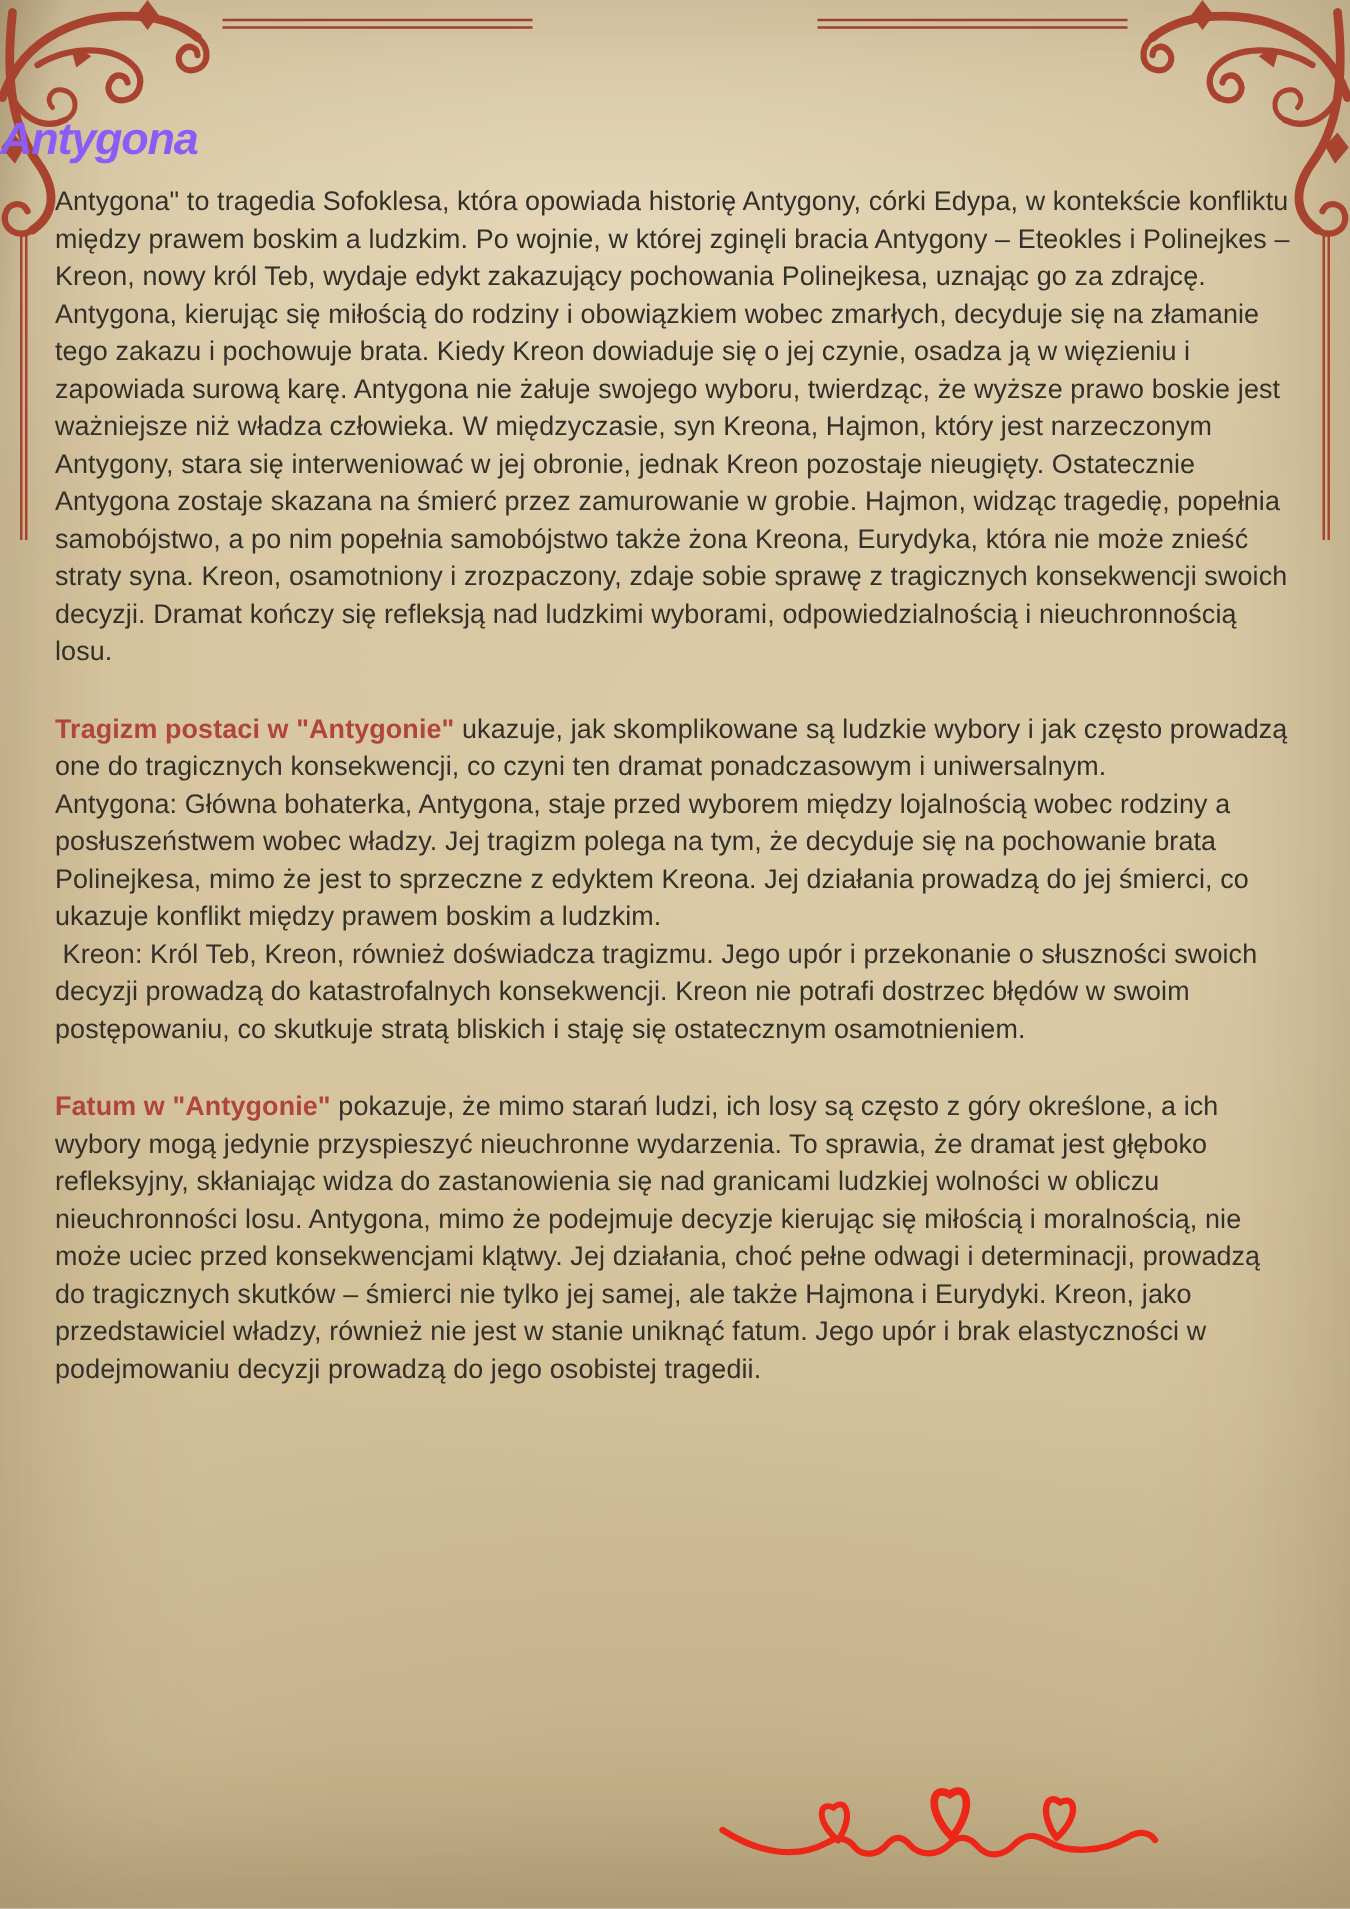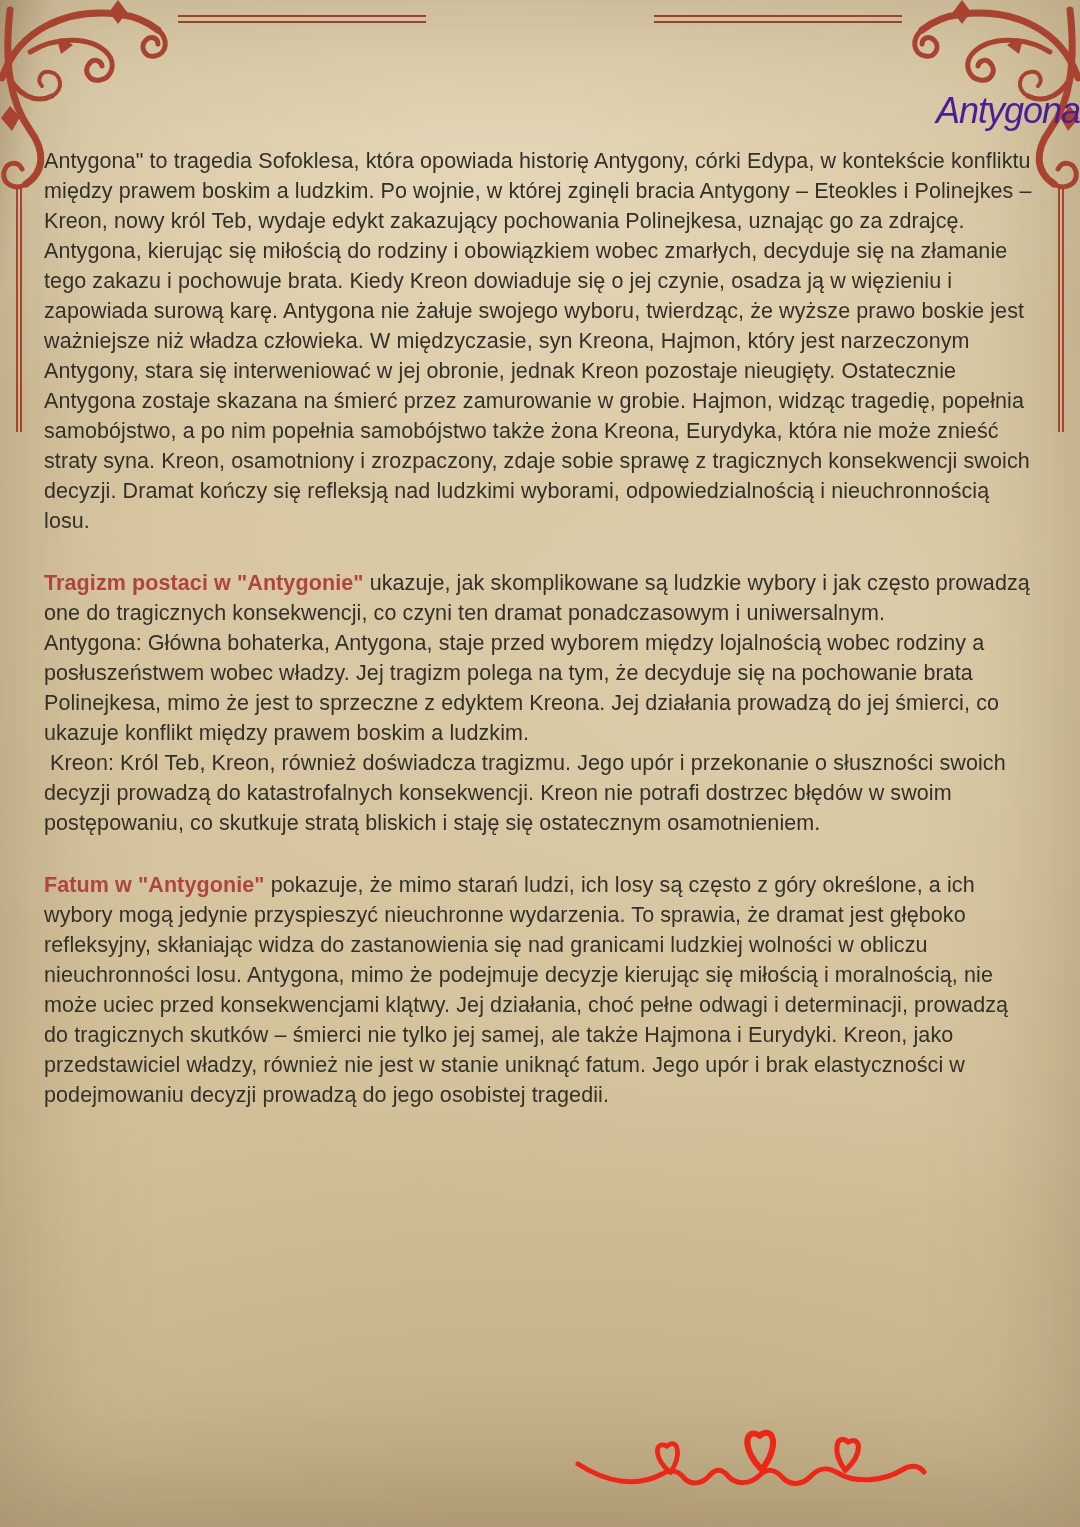--- a/index.html
+++ b/index.html
@@ -26,23 +26,23 @@
   }
   .rule-left{left:178px;width:248px;}
   .rule-right{left:654px;width:248px;}
   .vrule{
     position:absolute;top:188px;height:244px;width:2px;
     border-left:2.5px solid #a7432f;border-right:2.5px solid #a7432f;
   }
   .vrule-left{left:16px;}
   .vrule-right{right:16px;}
   .page-title{
-    position:absolute;top:90px;left:0;width:100%;text-align:right;
-    font-family:cursive, sans-serif;font-style:italic;font-weight:400;
-    font-size:36px;letter-spacing:-1px;color:#4c1d95;
+    position:absolute;top:90px;left:0;width:100%;text-align:left;
+    font-family:cursive, sans-serif;font-style:italic;font-weight:700;
+    font-size:36px;letter-spacing:-1px;color:#8b5cf6;
   }
   .article{
     position:absolute;left:44px;top:146px;width:992px;
     font-size:21.5px;line-height:30px;color:#33302a;
     letter-spacing:0.1px;
   }
   .article p{margin:0 0 32px 0;white-space:pre-wrap;}
   .accent{color:#b0453b;font-weight:bold;}
   .hearts{position:absolute;left:570px;top:1408px;}
 </style>

